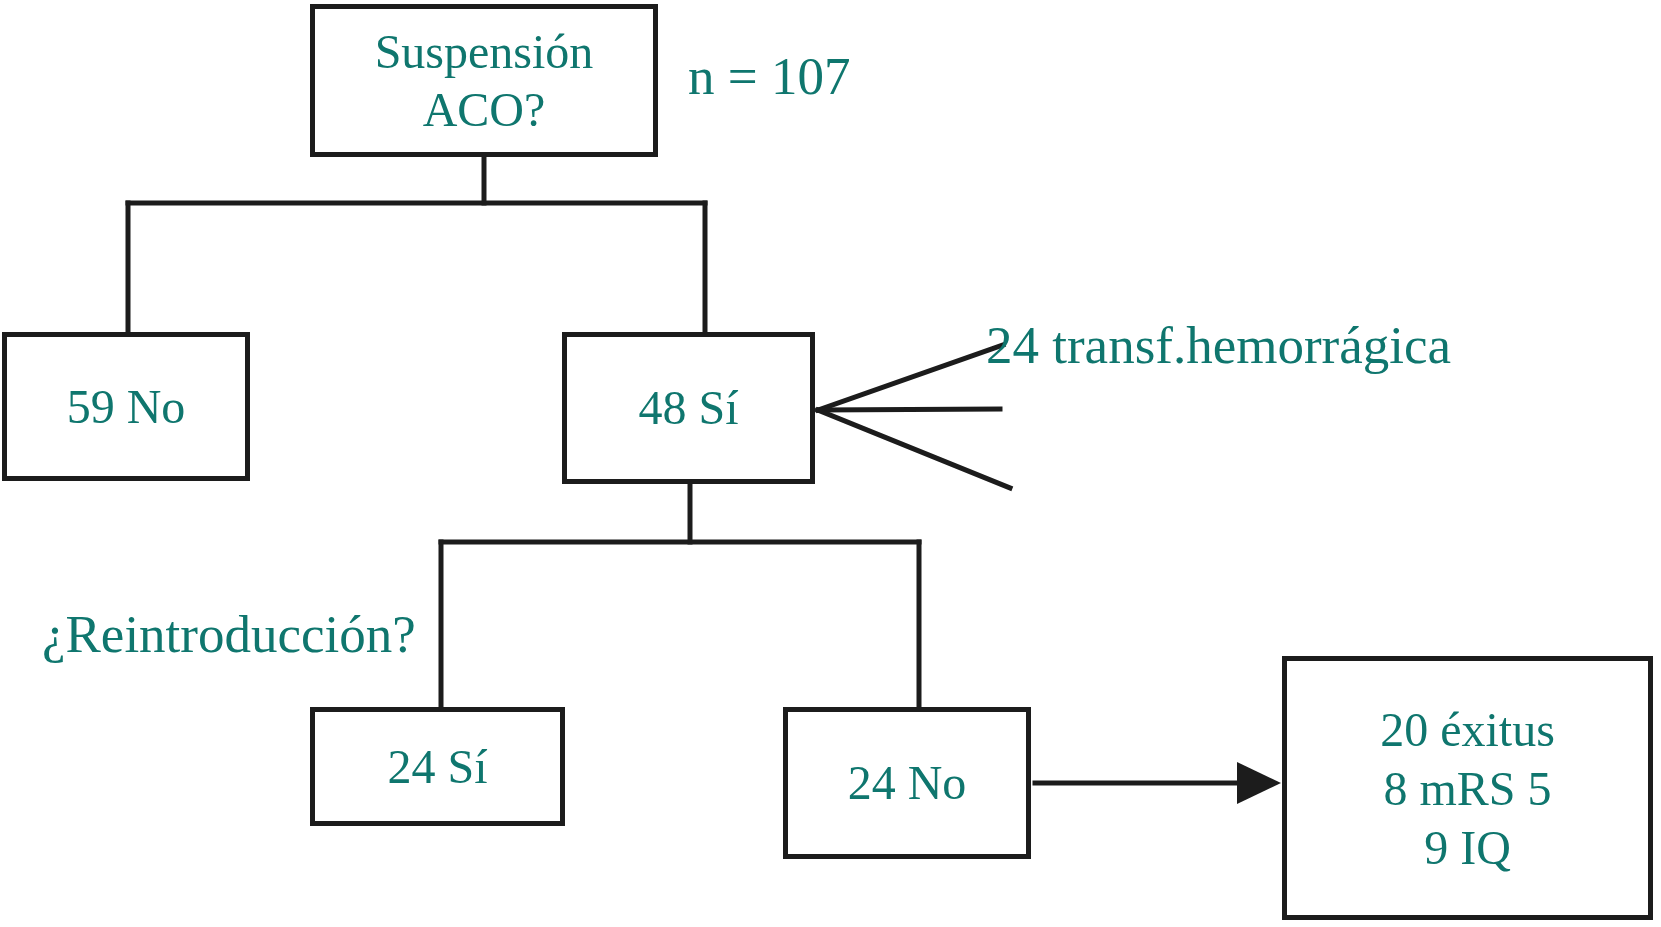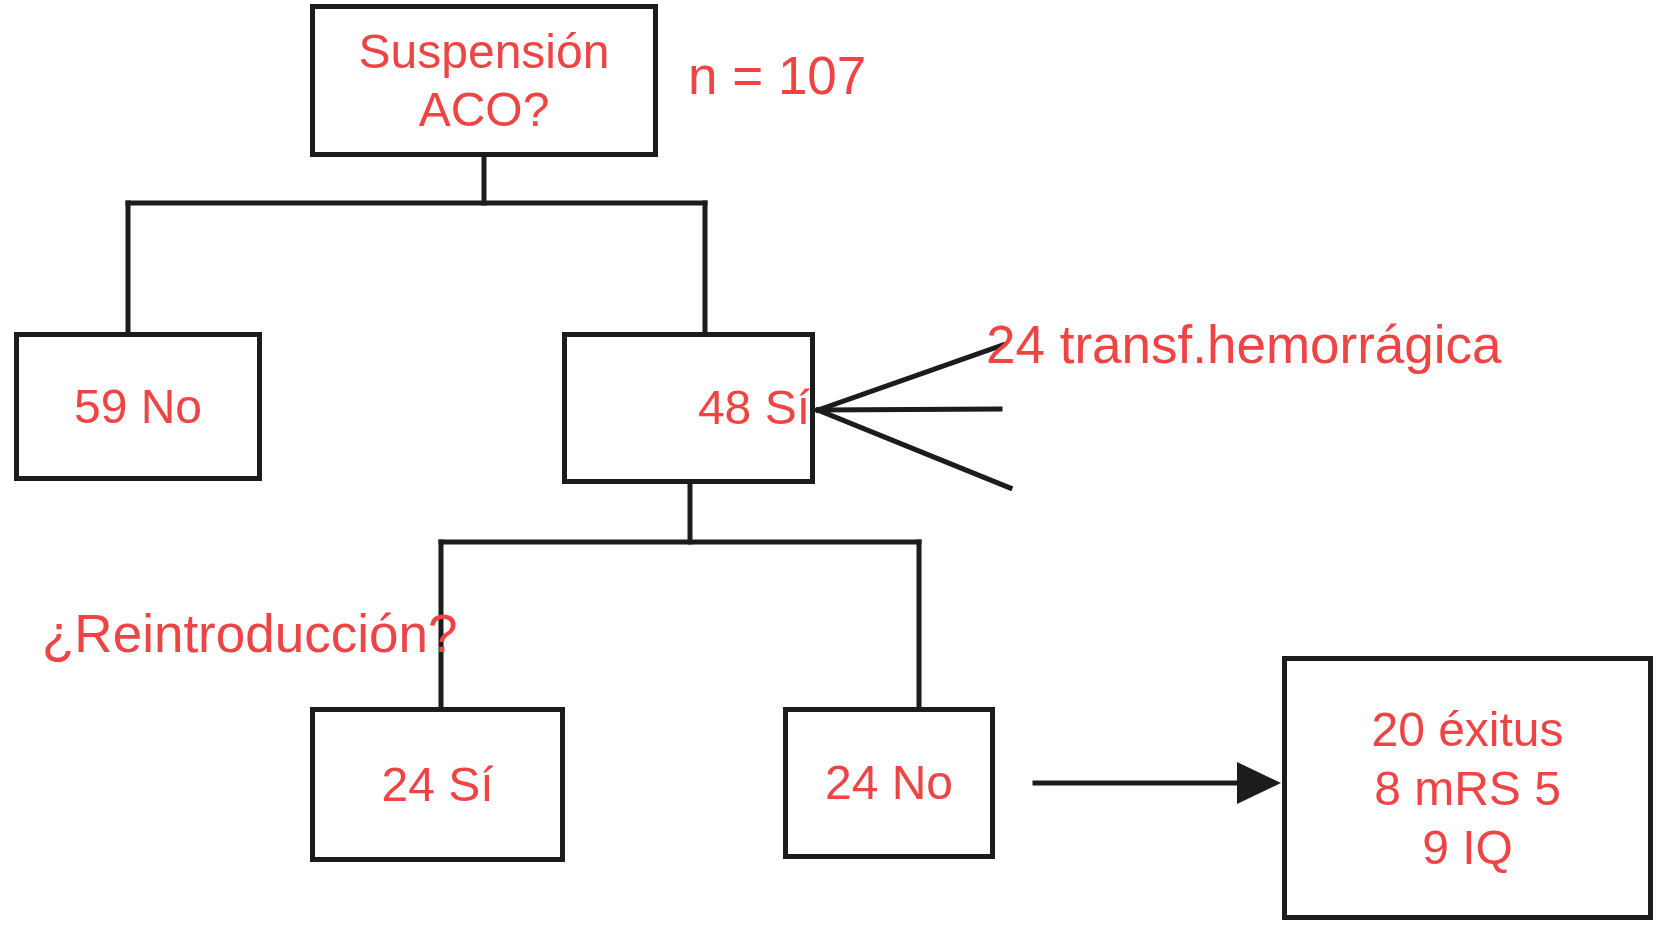--- a/index.html
+++ b/index.html
@@ -5,22 +5,22 @@
   html, body {
     margin: 0;
     padding: 0;
     background: #ffffff;
   }
   #canvas {
     position: relative;
     width: 1661px;
     height: 927px;
     background: #ffffff;
-    font-family: Liberation Sans, sans-serif;
-    color: #ef4444;
+    font-family: Liberation Serif, serif;
+    color: #0f766e;
     overflow: hidden;
   }
   #connectors {
     position: absolute;
     left: 0;
     top: 0;
     width: 1661px;
     height: 927px;
   }
   .box {
@@ -30,24 +30,24 @@
     background: #ffffff;
     display: flex;
     flex-direction: column;
     align-items: center;
     justify-content: center;
     text-align: center;
     font-size: 48px;
     line-height: 58px;
   }
   .box-title      { left: 310px; top: 4px;   width: 348px; height: 153px; }
-  .box-59no       { left: 2px;   top: 332px; width: 248px; height: 149px; margin-left: 12px; }
-  .box-48si       { left: 562px; top: 332px; width: 253px; height: 152px; align-items: flex-end; }
-  .box-24si       { left: 310px; top: 707px; width: 255px; height: 155px; }
-  .box-24no       { left: 783px; top: 707px; width: 212px; height: 152px; }
+  .box-59no       { left: 2px;   top: 332px; width: 248px; height: 149px; }
+  .box-48si       { left: 562px; top: 332px; width: 253px; height: 152px; }
+  .box-24si       { left: 310px; top: 707px; width: 255px; height: 119px; }
+  .box-24no       { left: 783px; top: 707px; width: 248px; height: 152px; }
   .box-outcome    { left: 1282px; top: 656px; width: 371px; height: 264px; line-height: 59px; }
   .floating-label {
     position: absolute;
     font-size: 53px;
     line-height: 56px;
     white-space: nowrap;
   }
   .label-n107     { left: 688px;  top: 48px; }
   .label-question { left: 42px;   top: 606px; }
   .label-reason-0 { left: 986px; top: 317px; }

